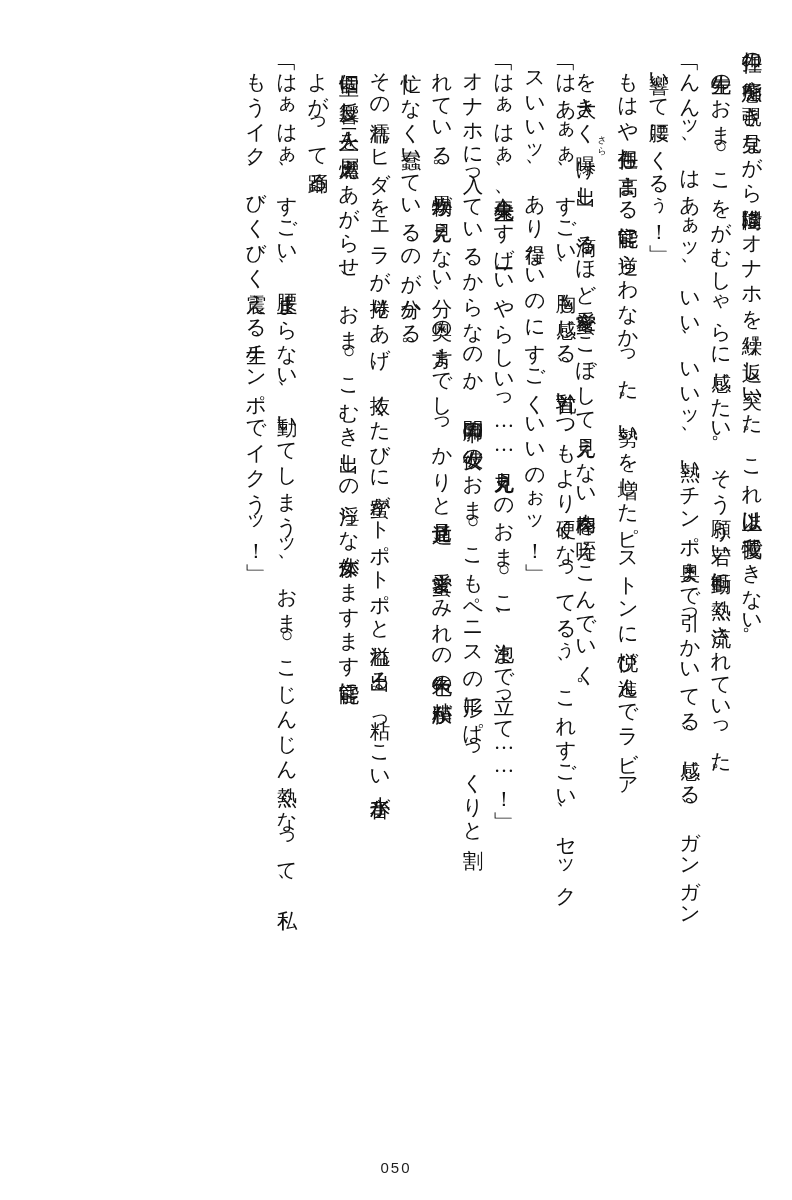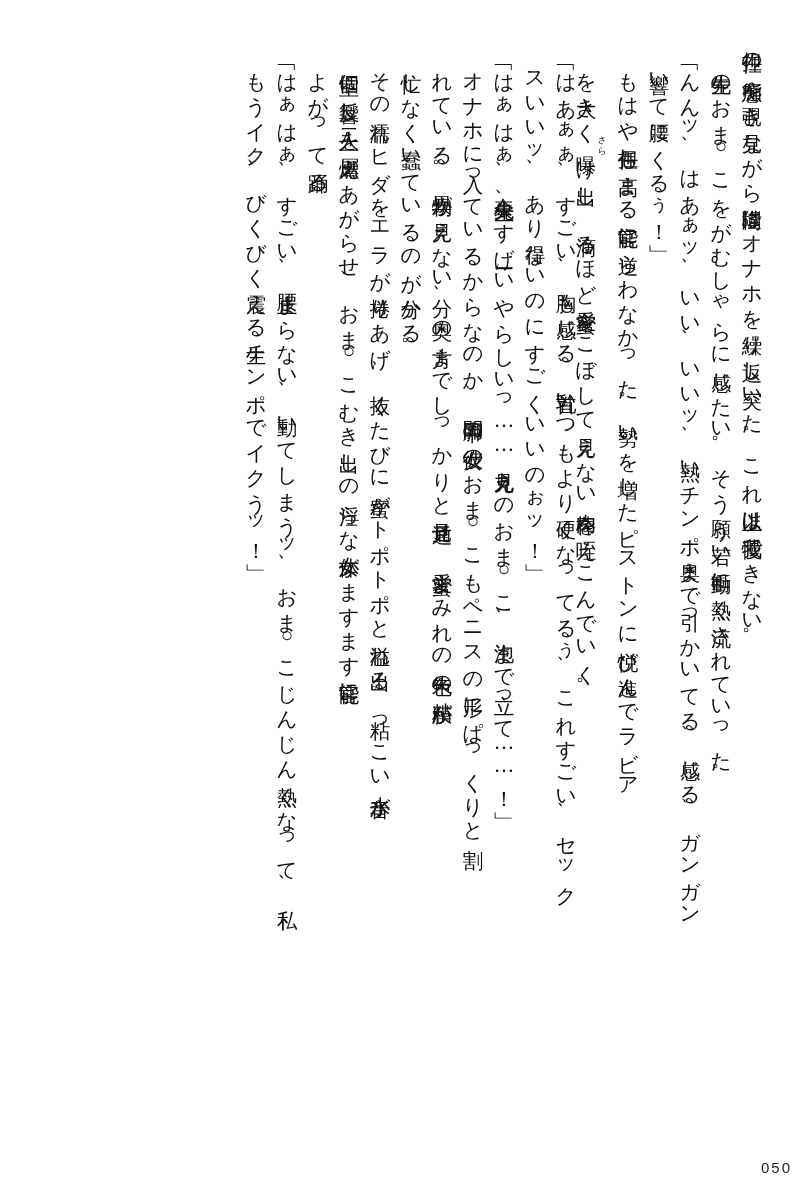--- a/index.html
+++ b/index.html
@@ -54,21 +54,21 @@
   ruby { ruby-position: over; }
   rt {
     font-size: 9px;
     letter-spacing: 0px;
   }
   .page-number {
     position: absolute;
     left: 0;
     right: 0;
     bottom: 24px;
-    text-align: right;
+    text-align: center;
     font-size: 15px;
     letter-spacing: 2px;
     font-family: "Liberation Sans", sans-serif;
     color: #222222;
   }
 </style>
 </head>
 <body>
 
 <div class="page">

